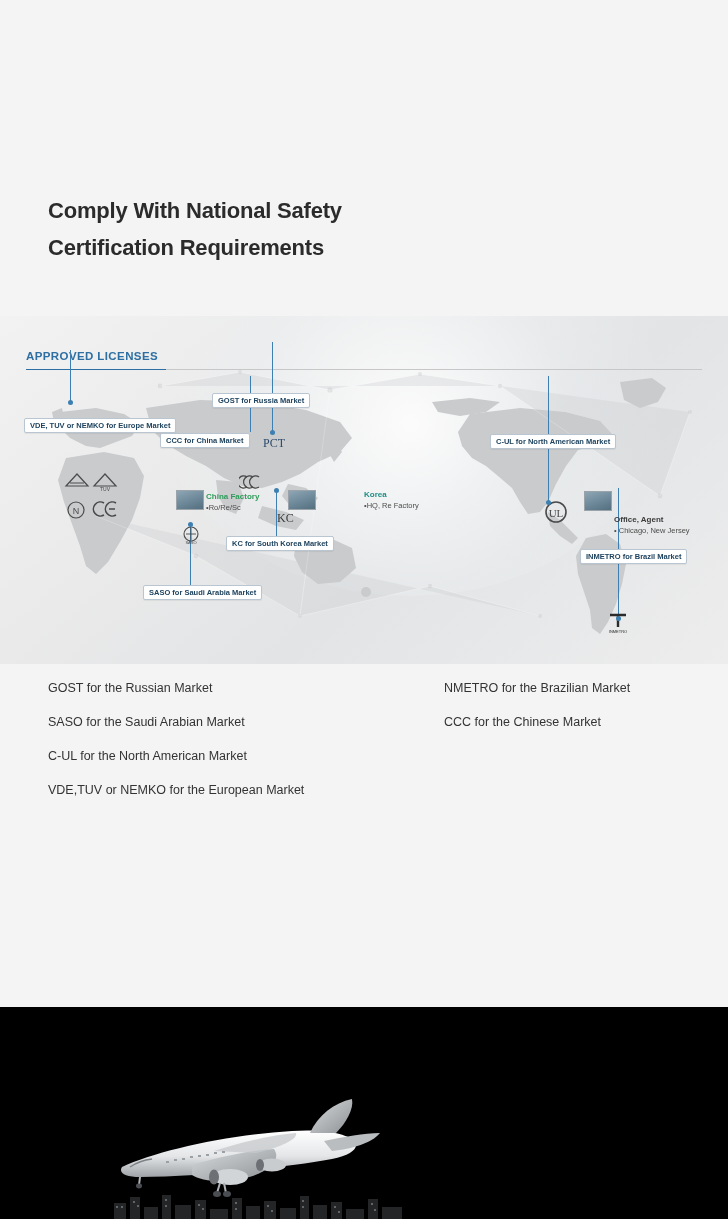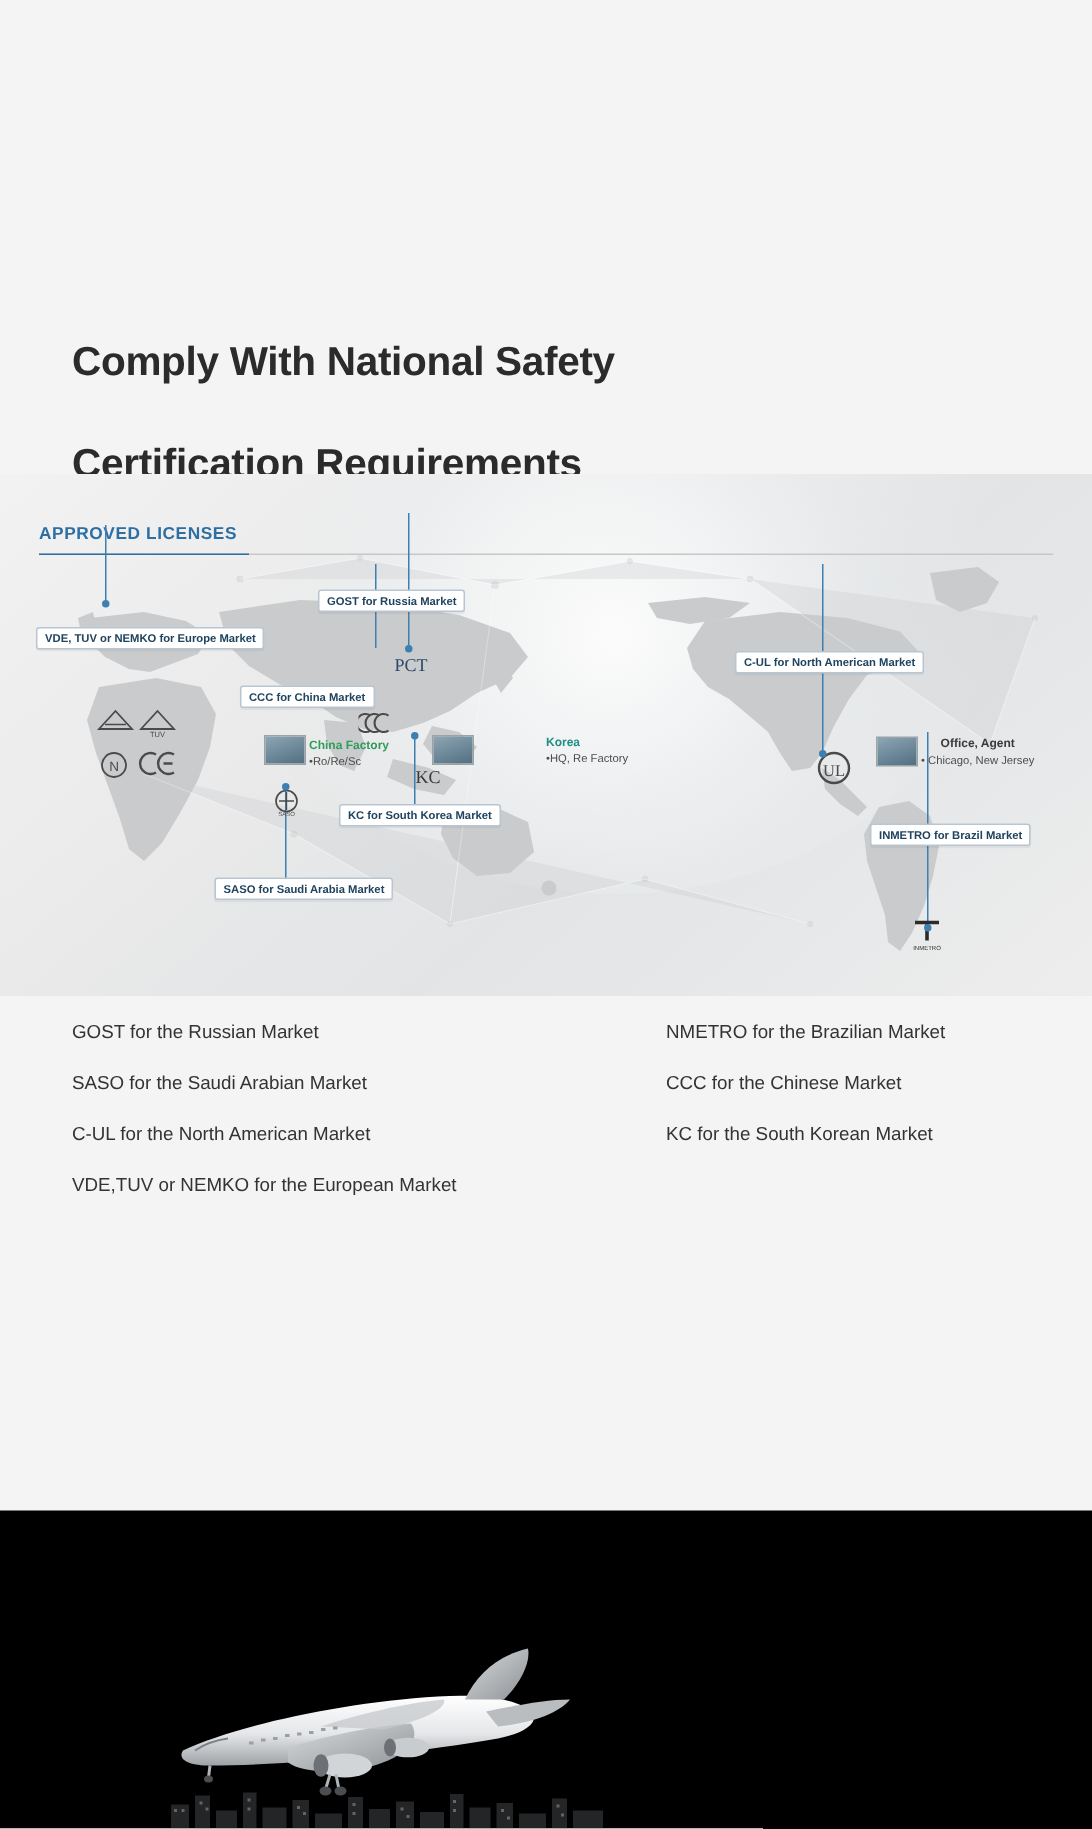--- a/index.html
+++ b/index.html
@@ -22,26 +22,25 @@
   }
 
   
   .heading-block {
     position: absolute;
     left: 48px;
     top: 192px;
     width: 620px;
   }
   .heading-line {
-    font-size: 27px;
+    font-size: 22px;
     font-weight: bold;
     color: #2b2b2b;
     line-height: 37px;
     letter-spacing: -0.2px;
-    margin-top: 31px;
   }
 
   
   .map-panel {
     position: absolute;
     left: 0;
     top: 316px;
     width: 728px;
     height: 348px;
     background: linear-gradient(140deg, #f2f2f2 0%, #eaeaea 35%, #e2e4e6 60%, #ededed 100%);
@@ -293,21 +292,21 @@
     <div class="leader-dot" style="left:274px; top:172px;"></div>
     <div class="leader-dot" style="left:616px; top:300px;"></div>
     <div class="leader-dot" style="left:188px; top:206px;"></div>
   </div>
 
   <div class="approved-title">APPROVED LICENSES</div>
   <div class="approved-rule"></div>
 
   <div class="map-label" style="left:24px; top:402px;margin-top:16px;">VDE, TUV or NEMKO for Europe Market</div>
   <div class="map-label" style="left:212px; top:393px;">GOST for Russia Market</div>
-  <div class="map-label" style="left:160px; top:433px;margin-top:24px;">CCC for China Market</div>
+  <div class="map-label" style="left:160px; top:433px;">CCC for China Market</div>
   <div class="map-label" style="left:490px; top:434px;">C-UL for North American Market</div>
   <div class="map-label" style="left:226px; top:536px;">KC for South Korea Market</div>
   <div class="map-label" style="left:580px; top:549px;text-align:center;">INMETRO for Brazil Market</div>
   <div class="map-label" style="left:143px; top:585px;">SASO for Saudi Arabia Market</div>
 
   <div class="mark" style="left:64px; top:472px;">
     <svg width="26" height="16" viewBox="0 0 26 16">
         <polygon points="13,2 24,14 2,14" fill="none" stroke="#4a4a4a" stroke-width="1.2"></polygon>
         <path d="M6 11 h14" stroke="#4a4a4a" stroke-width="1"></path>
       </svg>
@@ -373,39 +372,38 @@
     <span class="site-sub">•Ro/Re/Sc</span>
   </div>
 
   <div class="thumb" style="left:288px; top:490px;"></div>
   <div class="site-label" style="left:316px; top:489px;margin-left:48px;">
     <span class="site-name teal">Korea</span><br>
     <span class="site-sub">•HQ, Re Factory</span>
   </div>
 
   <div class="thumb" style="left:584px; top:491px;"></div>
-  <div class="site-label" style="left:614px; top:490px;text-align:center;">
+  <div class="site-label" style="left:614px; top:514px;">
     <span class="site-name dark">Office, Agent</span><br>
     <span class="site-sub">• Chicago, New Jersey</span>
   </div>
 
   <div class="lists">
     <div class="list-col left">
       <ul>
         <li>GOST for the Russian Market</li>
         <li>SASO for the Saudi Arabian Market</li>
         <li>C-UL for the North American Market</li>
         <li>VDE,TUV or NEMKO for the European Market</li>
       </ul>
     </div>
     <div class="list-col right">
       <ul>
         <li>NMETRO for the Brazilian Market</li>
         <li>CCC for the Chinese Market</li>
-        <li>KC for the South Korean Market</li>
       </ul>
     </div>
   </div>
 
   <div class="ship-banner">
     <svg class="plane" viewBox="0 0 320 120">
       <defs>
         <linearGradient id="fuse" x1="0" y1="0" x2="0" y2="1">
           <stop offset="0%" stop-color="#ffffff"></stop>
           <stop offset="55%" stop-color="#e4e6e8"></stop>

